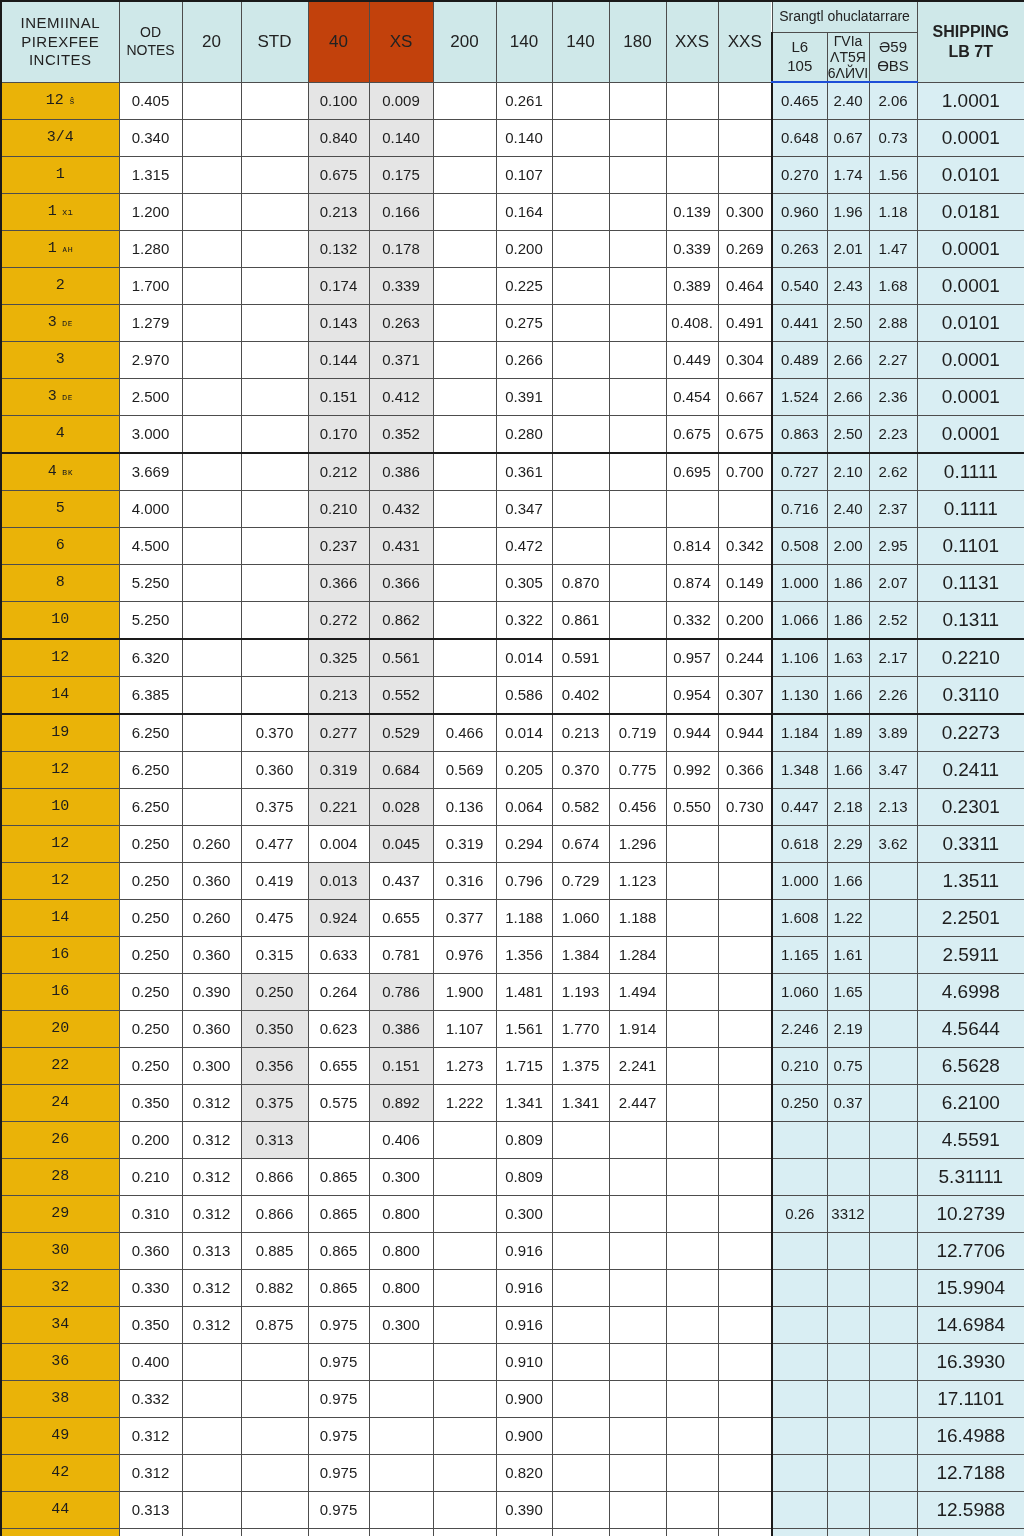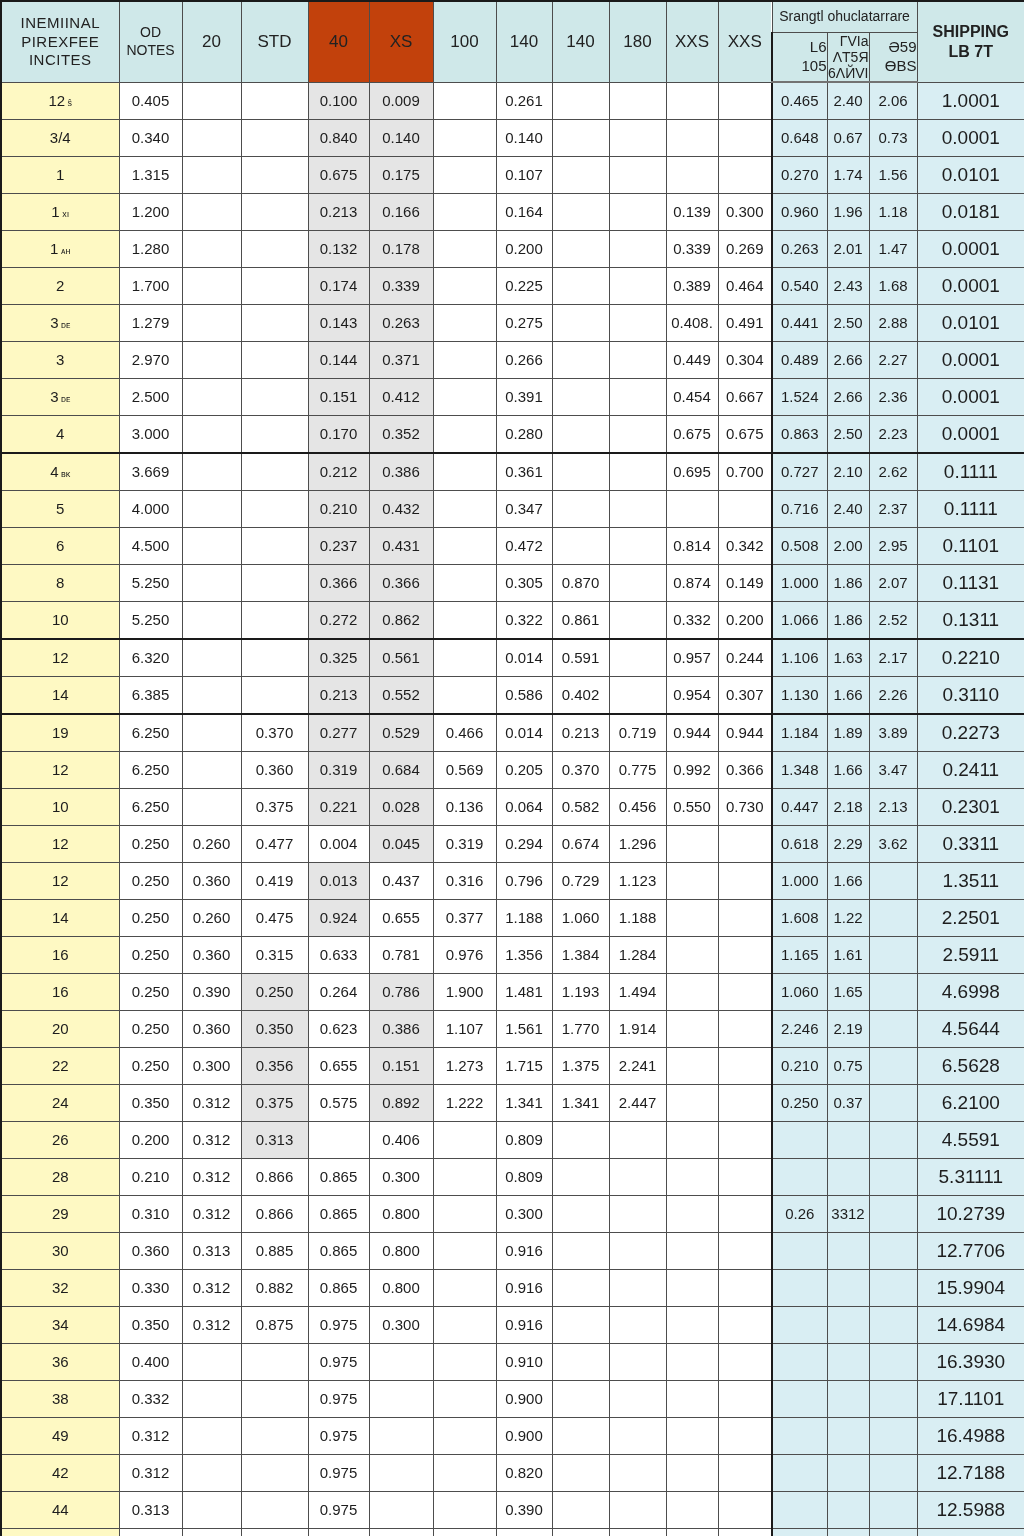--- a/index.html
+++ b/index.html
@@ -13,28 +13,28 @@
   th.title-h{font-size:15px;letter-spacing:.5px;}
   th.od-h{font-size:14px;}
   th.sched{font-size:17px;}
   th.teal-h{background:#c2410c;}
   th.group-h{font-size:14px;height:30px;}
   th.sub-h{font-size:15px;}
   th.sub-h.small{font-size:14px;line-height:1.15;}
   th.ship-h{font-size:16px;font-weight:bold;}
   
   tbody td{background:#ffffff;font-size:15px;height:36px;}
-  tbody td.label{background:#fef9c3;}
+  tbody td.label{background:#eab308;font-family:Liberation Mono, monospace;}
   tbody td.blue{background:#d9eef3;}
   tbody td.teal{background:#e5e5e5;}
   tbody td.ship{font-size:19px;}
   td .sub{font-size:9px;}
   
   table{border:2px solid #1a1a1a;}
-  thead tr.h2 th{border-bottom:2px solid #737373;text-align:right;}
+  thead tr.h2 th{border-bottom:2px solid #1d4ed8;}
   tr.thick-bottom td{border-bottom:2px solid #1a1a1a;}
   th:nth-child(1),td:nth-child(1){border-left:2px solid #1a1a1a;}
   td:nth-child(4){border-left:1.5px solid #2a2a2a;}
   td:nth-child(7){border-left:1.5px solid #2a2a2a;}
   td:nth-child(13){border-left:2px solid #1a1a1a;}
 </style>
 </head>
 <body>
 
 <div id="sheet">
@@ -61,21 +61,21 @@
       <tr class="h1">
         <th class="title-h" rowspan="2">INEMIINAL
 PIREXFEE
 INCITES</th>
         <th class="od-h" rowspan="2">OD
 NOTES</th>
         <th class="sched" rowspan="2">20</th>
         <th class="sched" rowspan="2">STD</th>
         <th class="sched teal-h" rowspan="2">40</th>
         <th class="sched teal-h" rowspan="2">XS</th>
-        <th class="sched" rowspan="2">100</th>
+        <th class="sched" rowspan="2">200</th>
         <th class="sched" rowspan="2">140</th>
         <th class="sched" rowspan="2">140</th>
         <th class="sched" rowspan="2">180</th>
         <th class="sched" rowspan="2">XXS</th>
         <th class="sched" rowspan="2">XXS</th>
         <th class="group-h" colspan="3">Srangtl ohuclatarrare</th>
         <th class="ship-h" rowspan="2">SHIPPING
 LB 7T</th>
       </tr>
       <tr class="h2">

